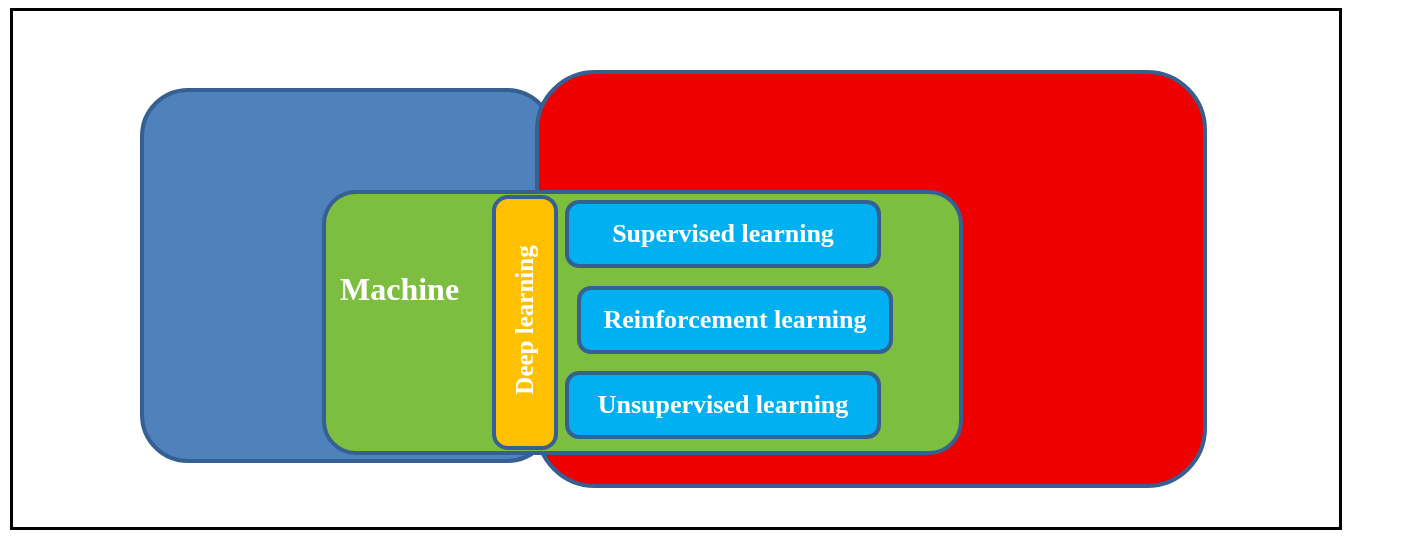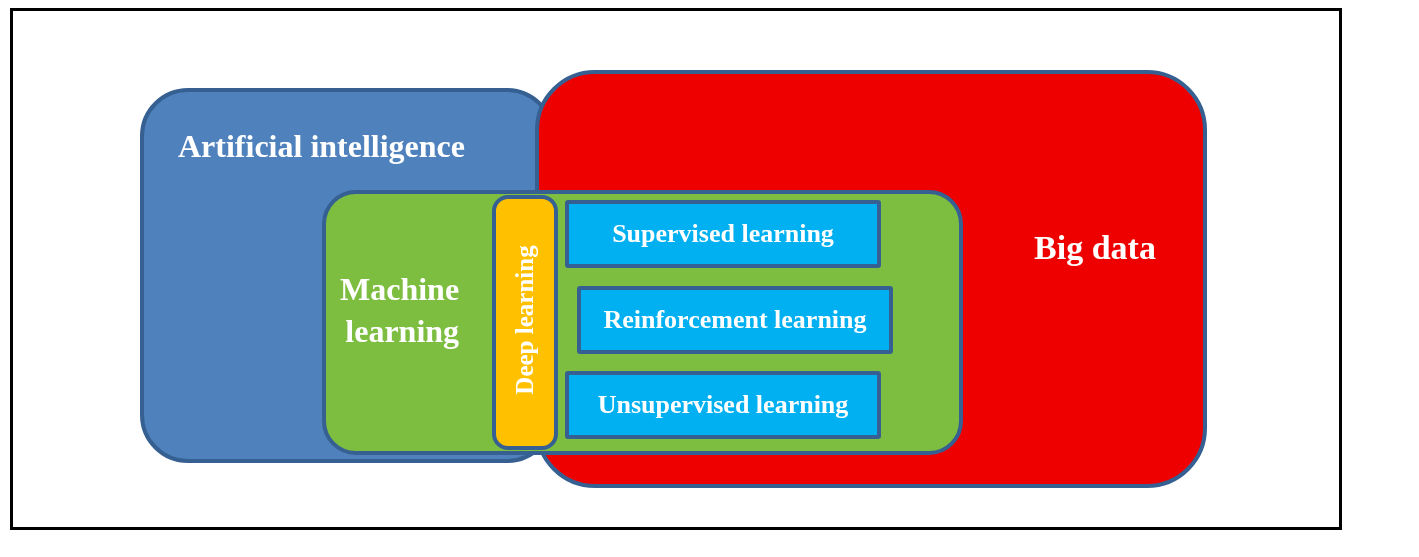--- a/index.html
+++ b/index.html
@@ -47,21 +47,21 @@
 
   .set-dl {
     left: 492px; top: 195px;
     width: 66px; height: 255px;
     border-radius: 16px;
   }
 
   .sub-box {
     left: 565px;
     width: 316px; height: 68px;
-    border-radius: 3px;
+    border-radius: 14px;
     display: flex;
     align-items: center;
     justify-content: center;
   }
   .sub-box-1 { top: 200px; }
   .sub-box-2 { top: 286px; margin-left: 12px; }
   .sub-box-3 { top: 371px; }
 
   .label {
     position: absolute;
@@ -82,21 +82,20 @@
     font-size: 34px;
     line-height: 40px;
     white-space: normal;
   }
 
   .label-ml {
     left: 340px; top: 268px;
     font-size: 32px;
     line-height: 42px;
     white-space: normal;
-    text-align: right;
   }
 
   .label-dl {
     left: 525px; top: 322px;
     width: 250px;
     margin-left: -125px;
     margin-top: -16px;
     text-align: center;
     font-size: 25px;
     transform: rotate(-90deg);
@@ -129,26 +128,23 @@
   </div>
 
   <div class="shape sub-box sub-box-2" style="background-color: rgb(0, 176, 240);">
     <span class="sub-label">Reinforcement learning</span>
   </div>
 
   <div class="shape sub-box sub-box-3" style="background-color: rgb(0, 176, 240);">
     <span class="sub-label">Unsupervised learning</span>
   </div>
 
-  <div class="label label-ai">Artificial intelligence</div>
 
   <div class="label label-bda">
-    <div>Big data</div>
   </div>
 
   <div class="label label-ml">
     <div>Machine</div>
-    <div>learning</div>
   </div>
 
   <div class="label label-dl">Deep learning</div>
 
 </div>
 
 </body></html>

